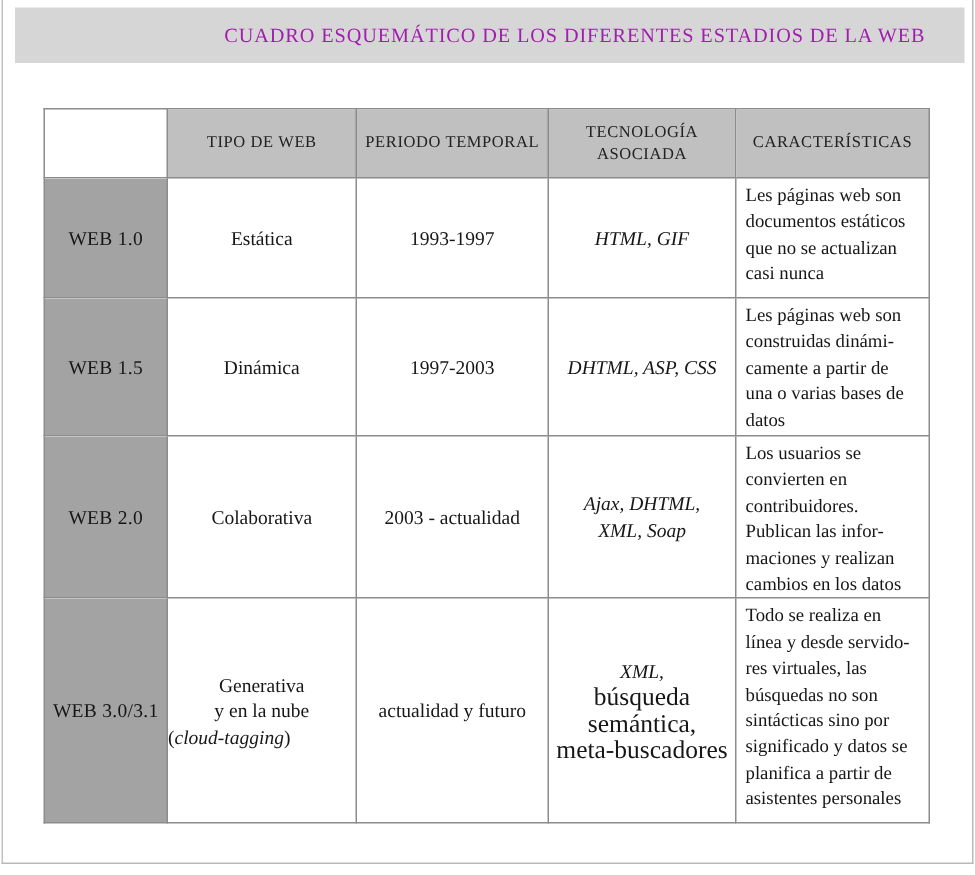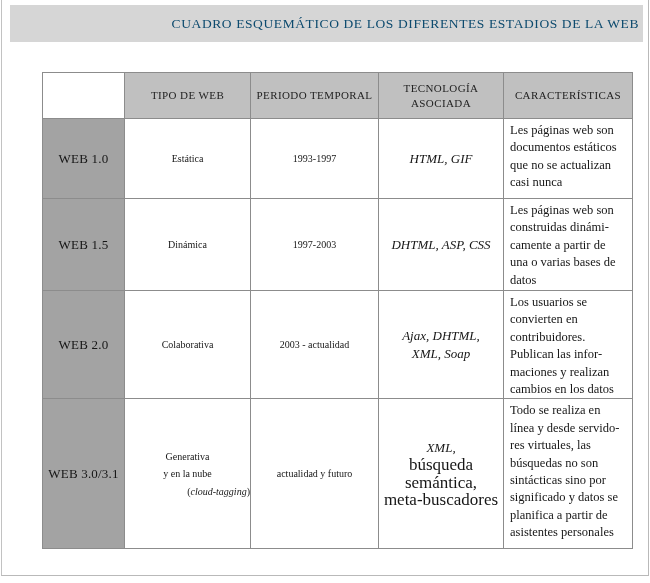--- a/index.html
+++ b/index.html
@@ -11,53 +11,53 @@
   .page { position:relative; width:650px; height:583px; background:#fff; overflow:hidden; }
   .frame {
     position:absolute; left:1px; top:0; width:646px; height:575px;
     border-left:1px solid #c2c2c2; border-right:1px solid #b9b9b9; border-bottom:1px solid #b9b9b9;
   }
   .titlebar {
     position:absolute; left:10px; top:5px; width:633px; height:37px;
     background:#d6d6d6; text-align:right;
   }
   .titlebar .title-text {
-    display:inline-block; line-height:37px; padding-right:4px;
-    font-size:13.5px; letter-spacing:0.6px; color:#0c4a6e; white-space:nowrap;
+    display:inline-block; line-height:37px; padding-right:26px;
+    font-size:13.5px; letter-spacing:0.6px; color:#a21caf; white-space:nowrap;
   }
   table.grid {
-    position:absolute; left:42px; top:72px;
+    position:absolute; left:29px; top:72px;
     border-collapse:collapse; table-layout:fixed; width:590px;
   }
   .grid th, .grid td {
     border:1px solid #8c8c8c; font-weight:normal; text-align:center;
     vertical-align:middle; color:#161616; padding:0; overflow:hidden;
   }
   .corner { border:none; background:#ffffff; }
   tr.hdr { height:46px; }
   tr.r0 { height:80px; }
   tr.r1 { height:92px; }
   tr.r2 { height:108px; }
   tr.r3 { height:150px; }
   .hdr th {
     background:#c0c0c0; font-size:11px; letter-spacing:0.4px;
     line-height:15px; white-space:pre-line; color:#222;
   }
   th.rowlabel { background:#a3a3a3; font-size:13px; letter-spacing:0.2px; }
-  td.tipo, td.periodo { font-size:10px; line-height:17.5px; }
+  td.tipo, td.periodo { font-size:13px; line-height:17.5px; }
   td.tech { font-size:13px; line-height:17.5px; font-style:normal; }
   td.tech i.pre, td.tech .pre { white-space:pre-line; }
   td.tech .reg { display:block; font-style:normal; white-space:pre-line; font-size:17px; }
   td.chars {
     text-align:left; vertical-align:top;
     font-size:12.5px; line-height:17.4px;
     padding:3px 3px 0 6px; white-space:pre-line;margin-top:28px;
   }
   .pre { white-space:pre-line; }
-  .parenline { display:block; text-align:right; }
+  .parenline { display:block; text-align:left; }
 </style>
 </head>
 <body>
 
 <div class="page">
   <div class="frame"></div>
 
   <div class="titlebar">
     <span class="title-text">CUADRO ESQUEMÁTICO DE LOS DIFERENTES ESTADIOS DE LA WEB</span>
   </div>

